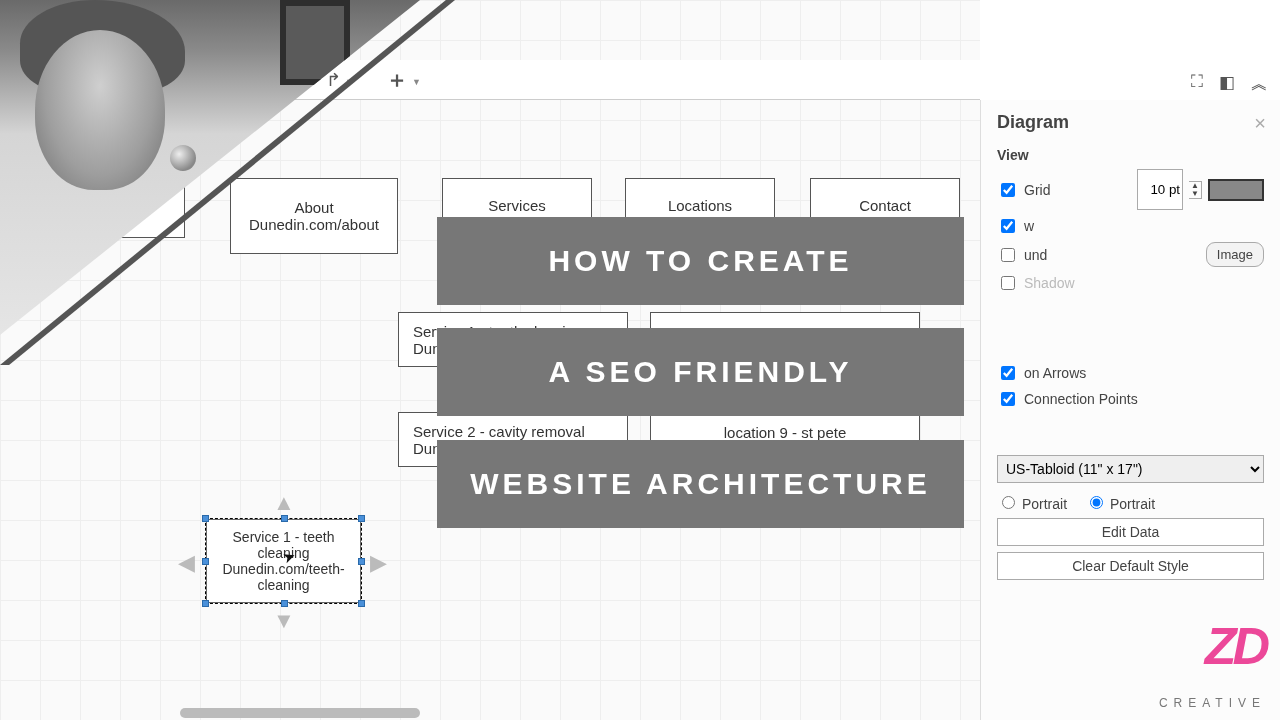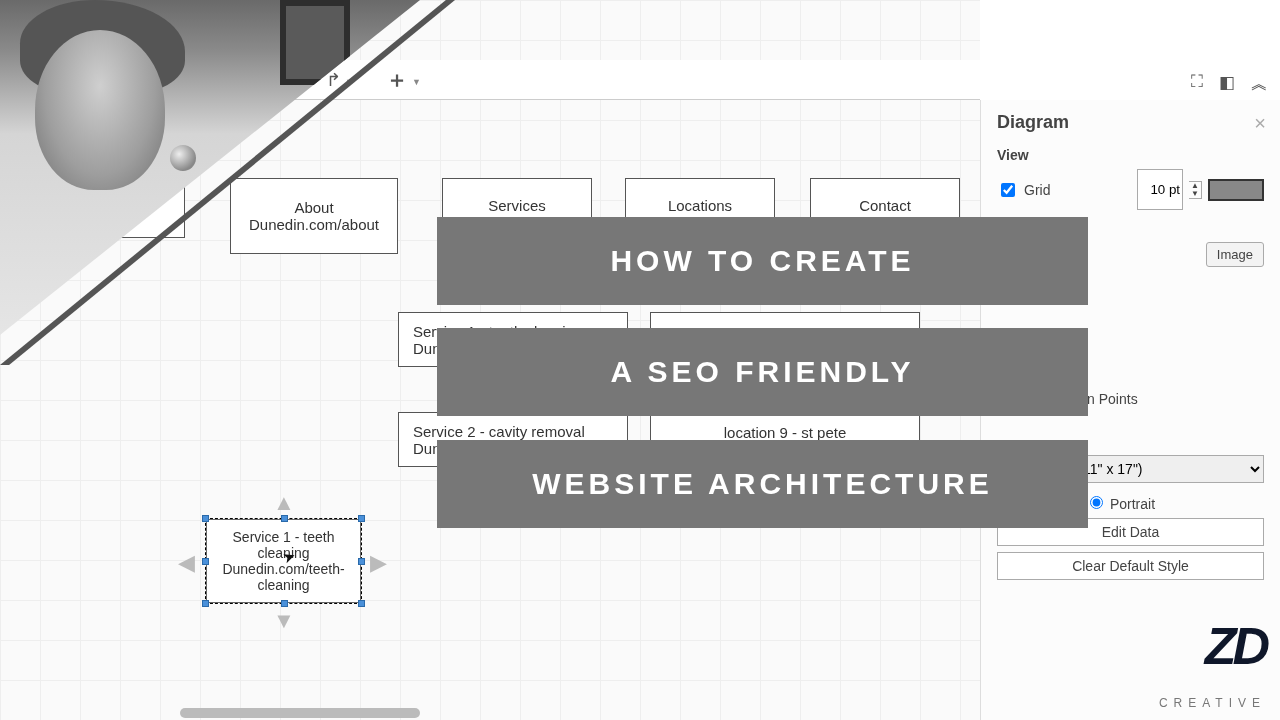--- a/index.html
+++ b/index.html
@@ -117,37 +117,37 @@
     width: 46px; padding: 12px 2px; border: 1px solid #aaa; text-align: right;
   }
   .stepper {
     display: inline-flex; flex-direction: column; border: 1px solid #aaa; border-left: none;
   }
   .stepper span { font-size: 8px; line-height: 8px; padding: 0 2px; cursor: pointer; }
   .swatch {
     width: 56px; height: 22px; background: #888; border: 2px solid #333;
   }
   .btn {
-    padding: 4px 10px; border: 1px solid #aaa; background: #f3f3f3; border-radius: 3px;
+    padding: 4px 10px; border: 1px solid #aaa; background: #f3f3f3; border-radius: 9px;
     font-size: 13px; cursor: pointer;
   }
   .wide-btn {
     display: block; width: 100%; text-align: center; margin-top: 6px;
     padding: 5px 0; border: 1px solid #aaa; background: #fff; cursor: pointer;
   }
   select.paper {
     width: 100%; padding: 4px; border: 1px solid #aaa; font-size: 14px;
     margin-top: 40px;
   }
 
   
   .overlay-strip {
     position: absolute;
     left: 437px;
-    width: 651px;
+    width: 527px;
     height: 88px;
     background: #777;
     color: #fff;
     display: flex;
     align-items: center;
     justify-content: center;
     font-family: "Arial Narrow", Impact, "Haettenschweiler", sans-serif;
     font-size: 30px;
     letter-spacing: 4px;
     font-weight: 600;
@@ -200,21 +200,21 @@
   }
 
   
   .logo {
     position: absolute;
     right: 14px; bottom: 10px;
     text-align: right;
     color: #555;
     font-family: Arial, sans-serif;
   }
-  .logo .big { font-size: 52px; font-weight: 800; letter-spacing: -4px; line-height: 0.8; color:#0f172a; font-style:italic;}
+  .logo .big { font-size: 52px; font-weight: 800; letter-spacing: -4px; line-height: 0.8; color:#ec4899; font-style:italic;}
   .logo .sub { font-size: 12px; letter-spacing: 6px; color:#777;margin-top:28px; }
 
   
   .hscroll{
     position:absolute; left:180px; bottom:2px; width:240px; height:10px;
     background:#bbb; border-radius:5px;
   }
 </style>
 </head>
 <body>

